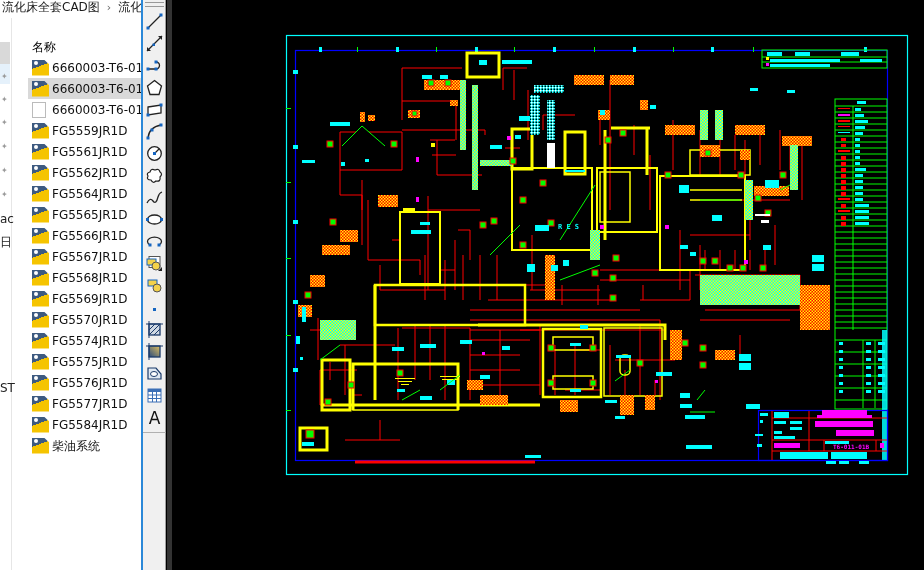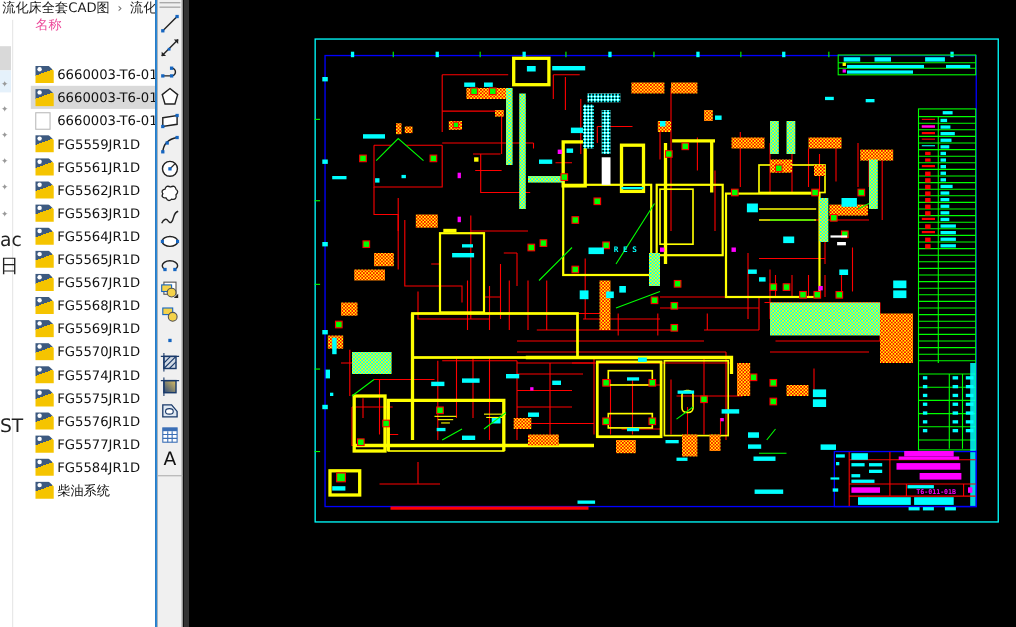--- a/index.html
+++ b/index.html
@@ -7,22 +7,22 @@
   body { position: relative; font-family: "DejaVu Sans", "Liberation Sans", sans-serif; }
 
   
   .explorer { position: absolute; left: 0; top: 0; width: 141px; height: 570px; background: #fff; overflow: hidden; }
   .breadcrumb { position: absolute; left: 0; top: 0; height: 18px; width: 141px; font-size: 12px; color: #1a1a1a; white-space: nowrap; line-height: 14px; padding-left: 2px; }
   .breadcrumb .sep { color: #666; margin: 0 7px; font-size: 11px; }
   .navpane { position: absolute; left: 0; top: 18px; width: 12px; height: 552px; background: #fff; border-right: 1px solid #e6e6e6; }
   .nav-sel { position: absolute; left: 0; top: 24px; width: 10px; height: 22px; background: #d9d9d9; }
   .nav-hover { position: absolute; left: 0; top: 46px; width: 10px; height: 20px; background: #e5f1fb; }
   .pin { position: absolute; left: 1px; width: 9px; height: 9px; color: #999; font-size: 8px; line-height: 9px; }
-  .navtxt { position: absolute; left: 0; font-size: 17px; color: #222; line-height: 12px; }
-  .col-header { position: absolute; left: 32px; top: 14px; font-size: 12px; color: #ec4899; }
+  .navtxt { position: absolute; left: 0; font-size: 12px; color: #222; line-height: 12px; }
+  .col-header { position: absolute; left: 32px; top: 39px; font-size: 12px; color: #000000; }
   .filelist { position: absolute; left: 28px; top: 57px; width: 113px; }
   .file { position: relative; height: 21px; display: flex; align-items: center; padding-left: 4px; white-space: nowrap; }
   .file.selected { background: #d9d9d9; }
   .file .ficon { width: 17px; height: 16px; margin-right: 3px; flex: 0 0 17px; position: relative; }
   .ficon.dwg { background: linear-gradient(160deg, #3d5a80 0 40%, #f5c400 40% 100%); clip-path: polygon(0 0, 70% 0, 100% 30%, 100% 100%, 0 100%); }
   .ficon.dwg::after { content: ""; position: absolute; left: 2px; top: 1px; width: 4px; height: 4px; border-radius: 50%; background: #fff; }
   .ficon.blank { background: #fff; border: 1px solid #bbb; width: 14px; flex: 0 0 14px; margin-right: 6px; }
   .file .fname { font-size: 12px; color: #111; line-height: 14px; }
   .explorer-border { position: absolute; left: 141px; top: 0; width: 2px; height: 570px; background: #2b88d8; }
 
@@ -83,29 +83,29 @@
       <div class="file">
         <span class="ficon dwg"></span>
         <span class="fname">FG5561JR1D</span>
       </div>
       <div class="file">
         <span class="ficon dwg"></span>
         <span class="fname">FG5562JR1D</span>
       </div>
       <div class="file">
         <span class="ficon dwg"></span>
-        <span class="fname">FG5563JR1D</span>
-      </div>
-      <div class="file">
-        <span class="ficon dwg"></span>
         <span class="fname">FG5564JR1D</span>
       </div>
       <div class="file">
         <span class="ficon dwg"></span>
         <span class="fname">FG5565JR1D</span>
+      </div>
+      <div class="file">
+        <span class="ficon dwg"></span>
+        <span class="fname">FG5566JR1D</span>
       </div>
       <div class="file">
         <span class="ficon dwg"></span>
         <span class="fname">FG5567JR1D</span>
       </div>
       <div class="file">
         <span class="ficon dwg"></span>
         <span class="fname">FG5568JR1D</span>
       </div>
       <div class="file">

